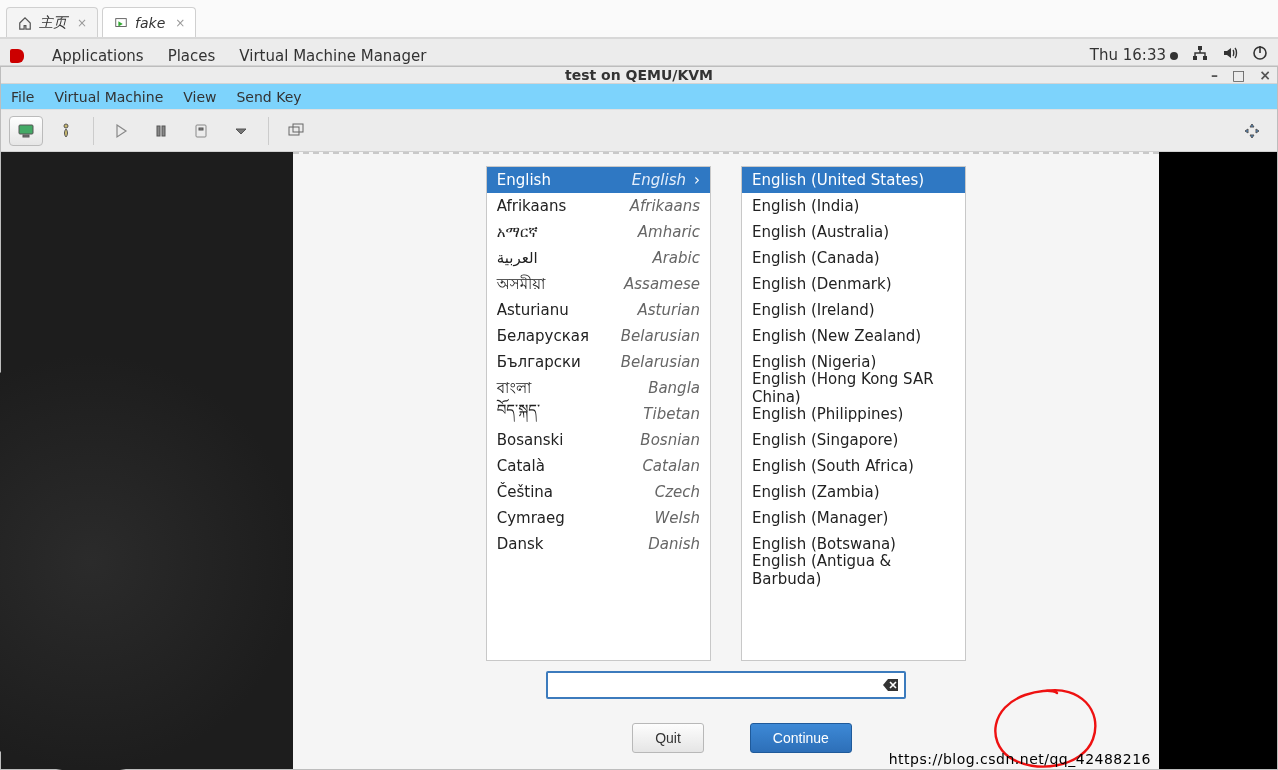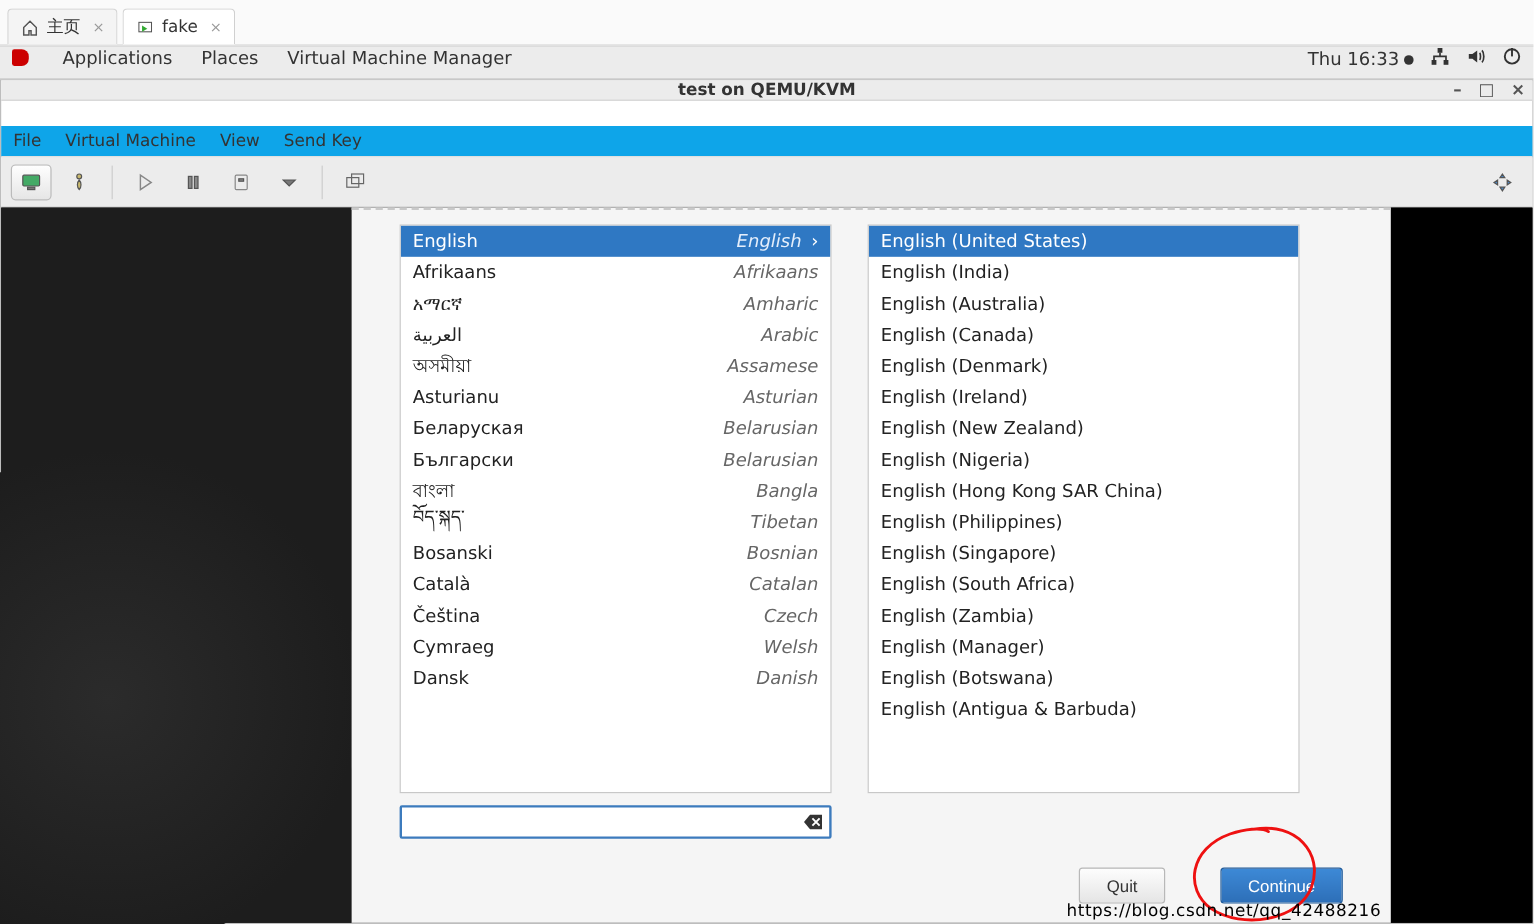--- a/index.html
+++ b/index.html
@@ -1,49 +1,49 @@
 <!DOCTYPE html>
 <html><head>
 <meta charset="utf-8">
 <style>
   * { box-sizing: border-box; margin: 0; padding: 0; }
   html, body { width: 1278px; height: 770px; font-family: "DejaVu Sans", "Liberation Sans", sans-serif; font-size: 14px; overflow: hidden; background:#fff; }
   
   .tabstrip { height: 38px; display:flex; align-items:flex-end; padding-left:6px; background:#fafafa; border-bottom:1px solid #d8d8d8; gap:4px;}
-  .tab { display:flex; align-items:center; gap:6px; height:30px; padding:0 10px; border:1px solid #d0d0d0; border-bottom:none; border-radius:4px 4px 0 0; background:#f4f4f4; cursor:pointer; font-size:14px; color:#333;}
+  .tab { display:flex; align-items:center; gap:6px; height:30px; padding:0 10px; border:1px solid #d0d0d0; border-bottom:none; border-radius:4px 4px 0 0; background:#f4f4f4; cursor:pointer; font-size:14px; color:#333;font-style:italic;}
   .tab.active { background:#fff; }
   .tab .ic { width:16px; height:16px; display:flex; align-items:center; justify-content:center;}
   .tab .x { font-size:12px; color:#999; margin-left:4px;}
   
-  .panel { height:28px; background:#ececec; border-top:1px solid #d8d8d8; border-bottom:1px solid #d4d4d4; display:flex; align-items:flex-start; padding:0 10px; color:#333; font-size:15px;}
+  .panel { height:28px; background:#ececec; border-top:1px solid #d8d8d8; border-bottom:1px solid #d4d4d4; display:flex; align-items:flex-end; padding:0 10px; color:#333; font-size:15px;}
   .panel .left { display:flex; gap:24px; align-items:center;}
   .panel .left .rhico { width:14px; height:14px; background:#c00; border-radius:2px 6px 6px 2px; margin-right:4px;}
   .panel .spacer { flex:1; }
   .panel .right { display:flex; align-items:center; gap:14px;}
   .panel .dot { width:8px;height:8px;border-radius:50%;background:#333;display:inline-block;margin-left:4px;vertical-align:middle;}
   .panel svg { width:16px; height:16px; fill:#333; }
   
   .vmwin { border:1px solid #bdbdbd; margin:0; height:calc(770px - 38px - 28px); display:flex; flex-direction:column;}
   .vmwin-title { height:17px; background:#ececec; border-bottom:1px solid #d4d4d4; display:flex; align-items:center; justify-content:center; position:relative; font-weight:600; color:#333; font-size:14px;}
   .vmwin-title .winbtns { position:absolute; right:6px; display:flex; gap:14px; font-size:14px; color:#555;}
   .vmwin-title .winbtns span { cursor:pointer; line-height:1; }
-  .menubar { height:26px; background:#0ea5e9; border-bottom:1px solid #e0e0e0; display:flex; align-items:center; padding:0 10px; gap:20px; font-size:14px; color:#333;margin-top:21px;}
+  .menubar { height:26px; background:#7dd3fc; border-bottom:1px solid #e0e0e0; display:flex; align-items:center; padding:0 10px; gap:20px; font-size:14px; color:#333;}
   .menubar span { cursor:pointer;}
   .toolbar { height:42px; background:#ececec; border-bottom:1px solid #d0d0d0; display:flex; align-items:center; padding:0 8px; gap:6px;}
   .toolbar .btn { width:34px; height:30px; border:1px solid #bbb; border-radius:4px; background:linear-gradient(#fefefe,#e6e6e6); display:flex; align-items:center; justify-content:center; cursor:pointer;}
   .toolbar .sep { width:1px; height:28px; background:#ccc; margin:0 4px;}
   .toolbar .btn.flat { border-color:transparent; background:transparent;}
   .toolbar .spacer { flex:1;}
   .toolbar svg{width:16px;height:16px;fill:#555;stroke:#555;}
   
   .guest { flex:1; display:flex; background:#000; position:relative;}
   .guest-left { width:292px; background:#1d1d1d; position:relative;}
   .guest-left::after { content:""; position:absolute; left:-120px; top:200px; width:420px; height:420px; border-radius:50%; background:radial-gradient(circle at 50% 50%, #2b2b2b 0%, #1d1d1d 70%);}
   .guest-right { width:118px; background:#000;}
-  .installer { flex:1; background:#f5f5f5; border-top:2px dashed #c9c9c9; display:flex; flex-direction:column; padding:12px 40px 10px 40px; position:relative;}
+  .installer { flex:1; background:#f5f5f5; border-top:2px dashed #c9c9c9; display:flex; flex-direction:column; padding:12px 40px 10px 40px; position:relative;align-items:center;}
   .lists { display:flex; gap:30px; flex:1; min-height:0;}
   .langlist,.loclist { flex:1; background:#fff; border:1px solid #c8c8c8; overflow-y:auto; overflow-x:hidden;}
   .langlist { max-width:360px;}
   .loclist  { max-width:360px;}
   .row { height:26px; display:flex; align-items:center; padding:0 10px; cursor:pointer; font-size:15px; color:#222;}
   .row.sel { background:#2f78c3; color:#fff;}
   .row .native { flex:1; }
   .row .eng { font-style:italic; color:#666;}
   .row.sel .eng { color:#e4eefb;}
   .row.sel .chev { margin-left:8px;}

